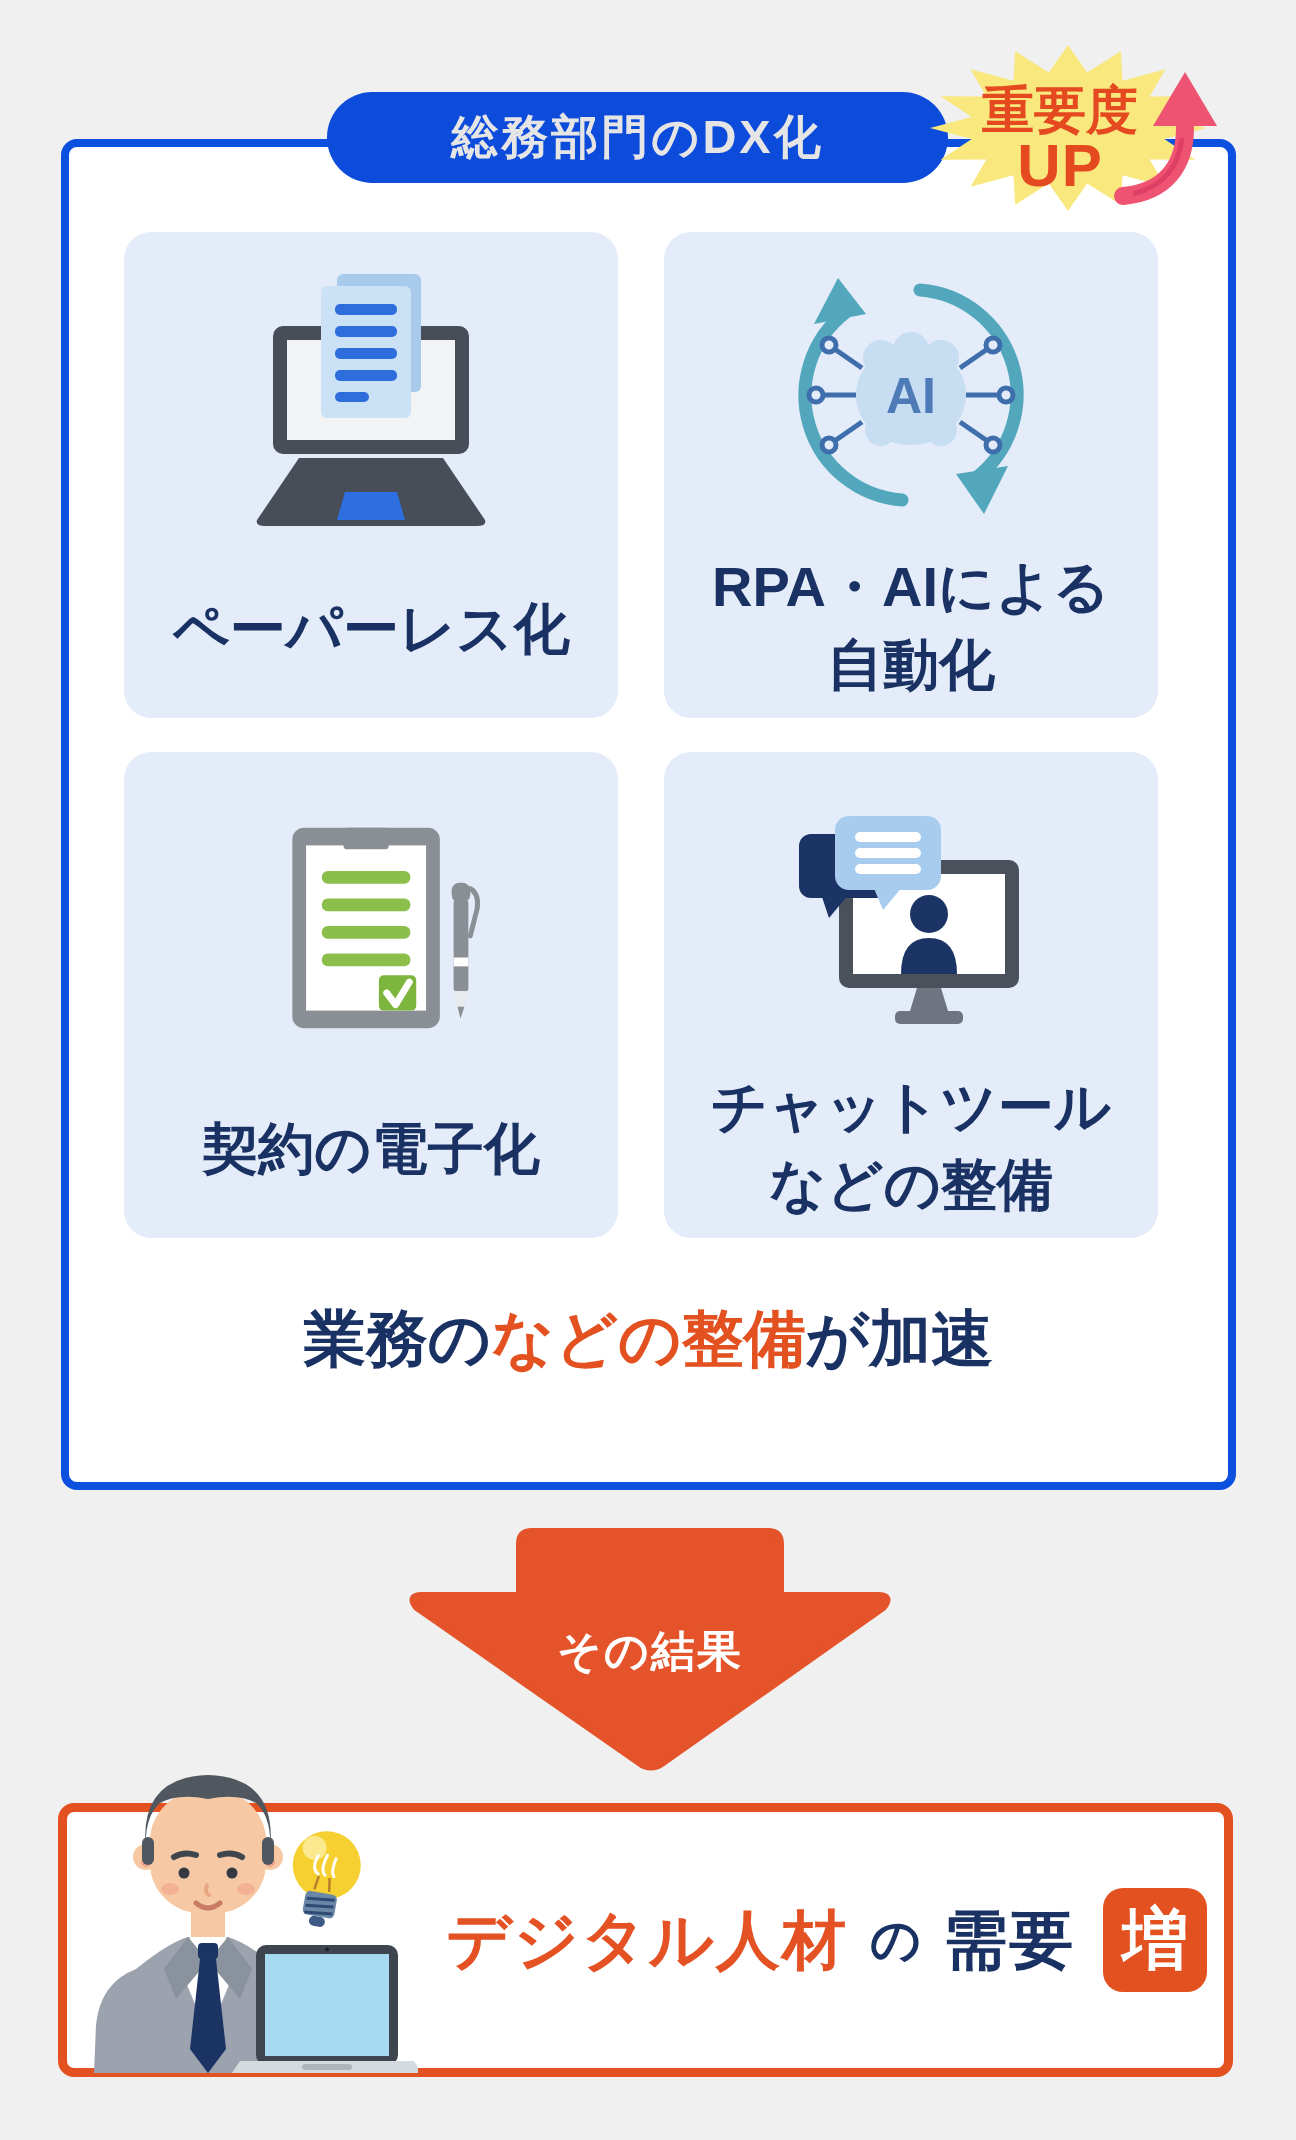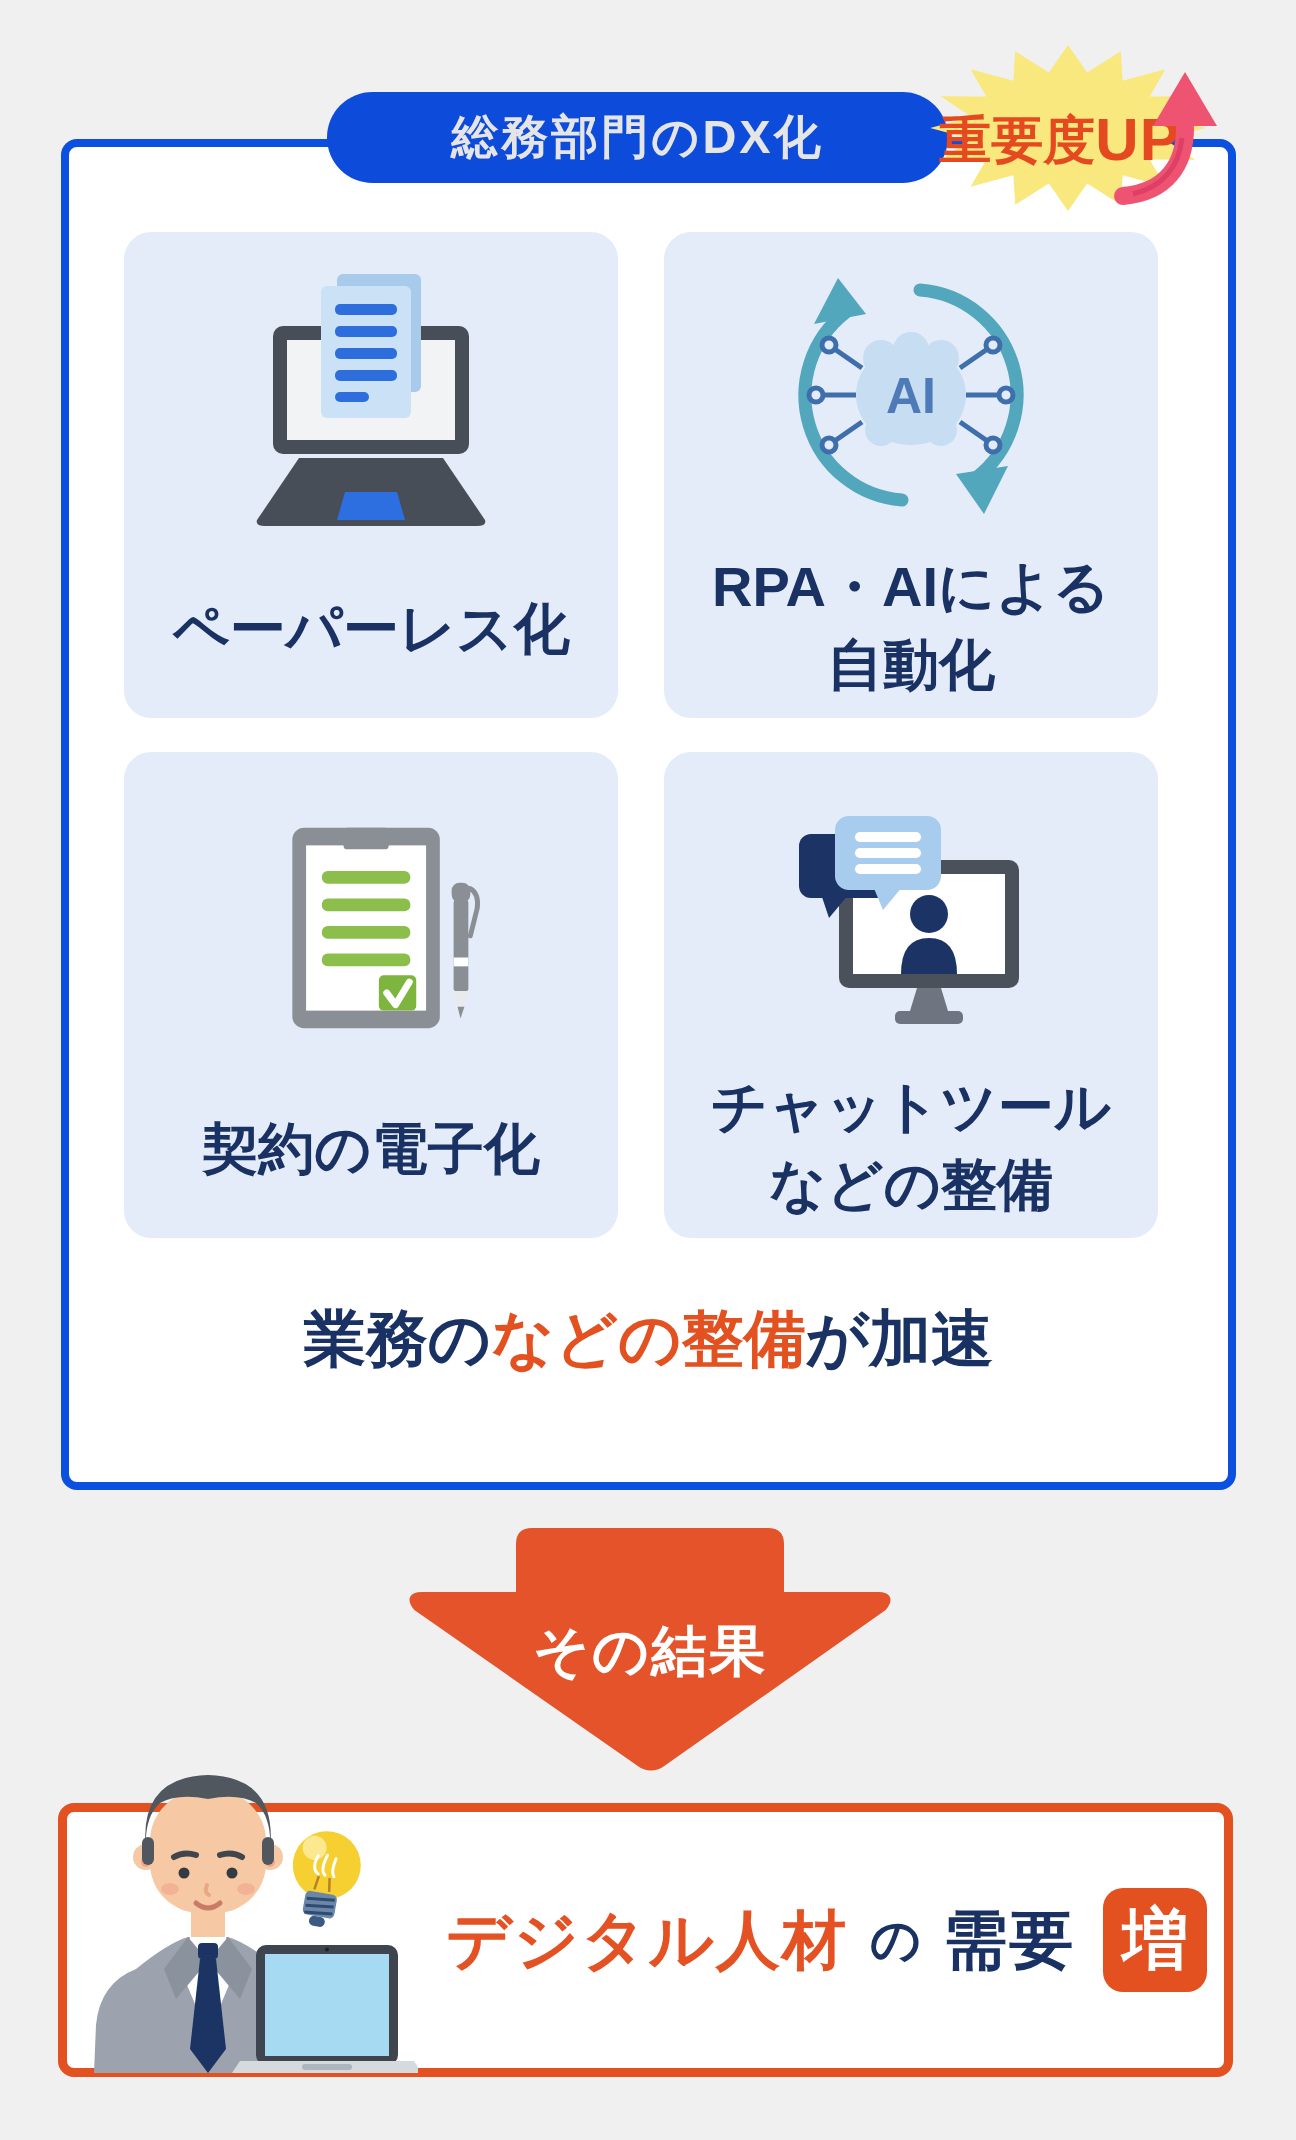--- a/index.html
+++ b/index.html
@@ -9,21 +9,21 @@
   
   .main-card{position:absolute;left:61px;top:139px;width:1175px;height:1351px;
     background:#ffffff;border:8px solid #0C50E0;border-radius:16px;box-sizing:border-box;z-index:1;}
   .title-pill{position:absolute;left:327px;top:92px;width:621px;height:91px;border-radius:46px;
     background:#0D4BDB;z-index:2;display:flex;align-items:center;justify-content:center;}
   .title-pill span{color:#e5e5e5;font-size:47px;font-weight:700;letter-spacing:3px;}
 
   
   .star-svg{position:absolute;left:923px;top:43px;width:290px;height:170px;z-index:3;}
   .star-text{position:absolute;left:923px;top:43px;width:290px;height:170px;z-index:4;
-    display:flex;flex-direction:row;align-items:center;justify-content:center;
+    display:flex;flex-direction:column;align-items:center;justify-content:center;
     padding-top:24px;box-sizing:border-box;transform:translateX(-8px);}
   .star-text .l1{font-size:52px;line-height:52px;font-weight:700;color:#E5491F;}
   .star-text .l2{font-size:60px;line-height:60px;font-weight:700;color:#E5491F;letter-spacing:1px;}
   .pink-arrow-svg{position:absolute;left:1113px;top:66px;width:112px;height:140px;z-index:5;}
 
   
   .tile{position:absolute;width:494px;height:486px;background:#E4ECF9;border-radius:27px;z-index:2;}
   .tile-1{left:124px;top:232px;}
   .tile-2{left:664px;top:232px;}
   .tile-3{left:124px;top:752px;}
@@ -37,21 +37,21 @@
   .tile-label span:empty{display:none;}
 
   
   .summary{position:absolute;left:61px;top:1295px;width:1175px;text-align:center;z-index:2;
     font-size:62px;line-height:88px;font-weight:700;color:#1A3263;}
   .summary .orange{color:#E2511F;}
 
   
   .result-arrow-svg{position:absolute;left:400px;top:1524px;width:500px;height:252px;z-index:1;}
   .result-arrow-label{position:absolute;left:400px;top:1615px;width:500px;height:72px;line-height:72px;
-    text-align:center;color:#ffffff;font-size:56px;font-weight:700;z-index:2;letter-spacing:2px;}
+    text-align:center;color:#ffffff;font-size:44px;font-weight:700;z-index:2;letter-spacing:2px;}
 
   
   .bottom-card{position:absolute;left:58px;top:1803px;width:1175px;height:274px;background:#ffffff;
     border:9px solid #E2511F;border-radius:16px;box-sizing:border-box;z-index:1;}
   .person-svg{position:absolute;left:88px;top:1773px;width:330px;height:300px;z-index:4;}
   .conclusion{position:absolute;left:446px;top:1876px;height:128px;display:flex;align-items:center;
     gap:20px;z-index:4;font-weight:700;}
   .conclusion .highlight{color:#E45224;font-size:64px;letter-spacing:2px;}
   .conclusion .particle{color:#1A3263;font-size:50px;padding:0 2px;}
   .conclusion .noun{color:#1A3263;font-size:64px;letter-spacing:2px;}

